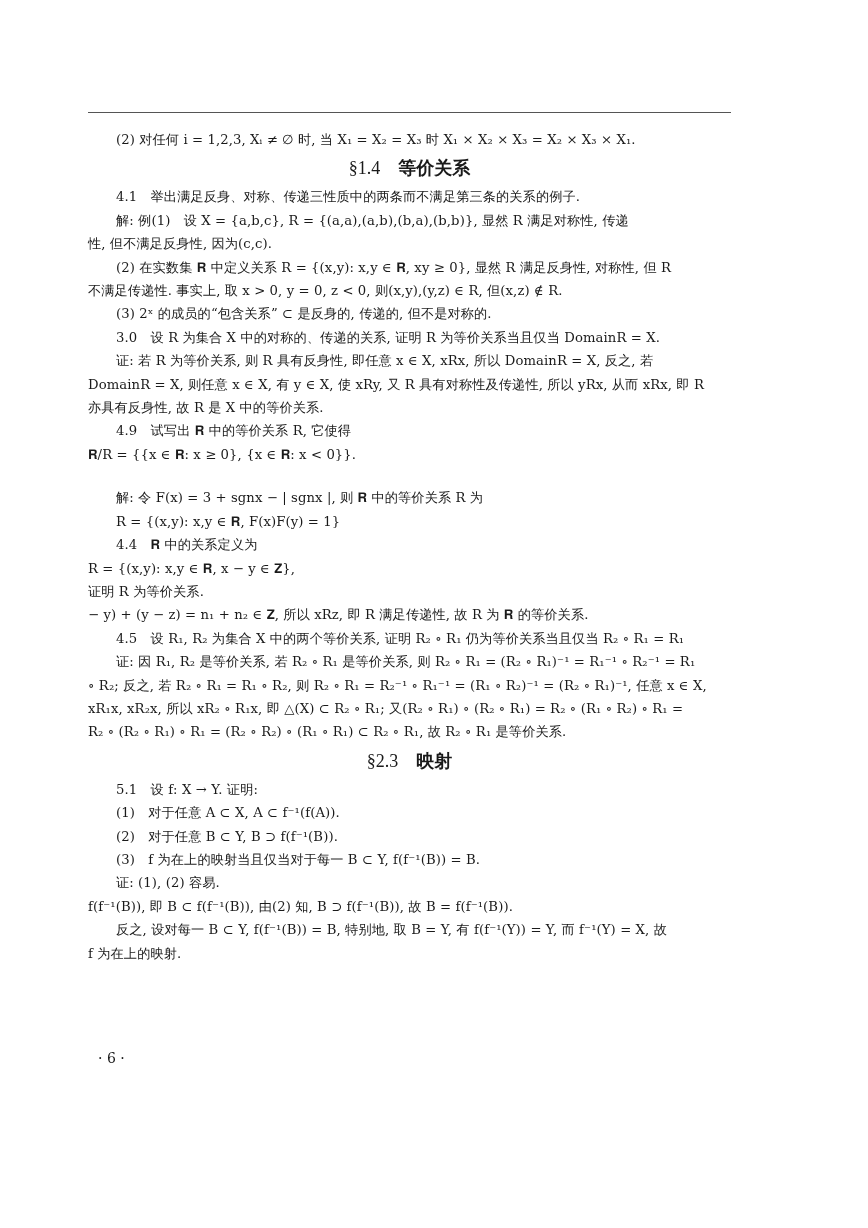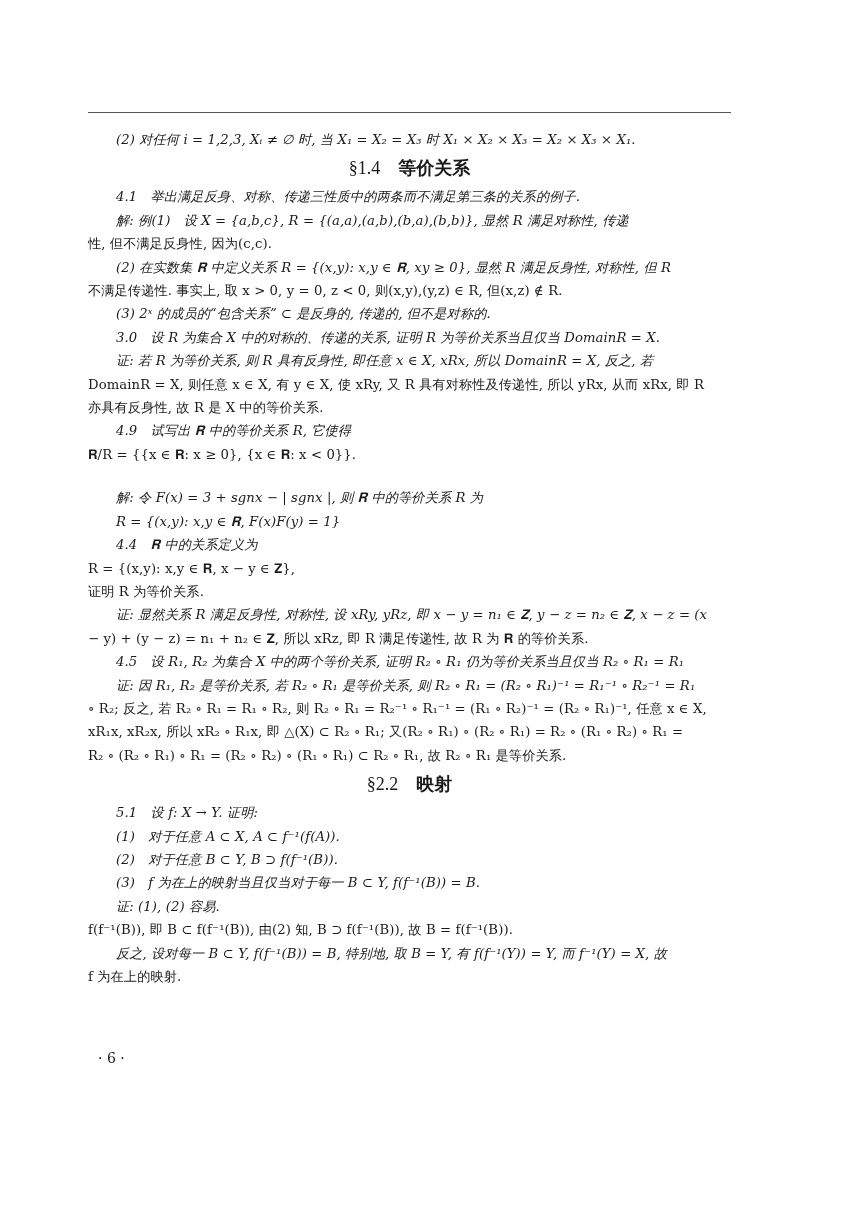--- a/index.html
+++ b/index.html
@@ -1,21 +1,21 @@
 <!DOCTYPE html>
 <html><head>
 <meta charset="utf-8">
 <style>
   html, body { margin: 0; padding: 0; background: #ffffff; }
   body { width: 868px; height: 1228px; position: relative; overflow: hidden;
          font-family: "DejaVu Serif", "Liberation Serif", serif; color: #1a1a1a; }
   .rule { position: absolute; left: 88px; top: 112px; width: 643px; height: 1px; background: #555; }
   .page { position: absolute; left: 88px; top: 128px; width: 643px; }
   .line { font-size: 13.2px; line-height: 23.4px; white-space: nowrap; letter-spacing: 0.1px; }
-  .ind { padding-left: 28px; font-style: italic; }
+  .ind { padding-left: 28px; }
   .center { text-align: left; }
   .sec { font-family: "DejaVu Sans", "Liberation Sans", sans-serif; font-size: 18px; font-weight: bold;
          text-align: center; line-height: 34px; }
   .sec .sym { font-family: "Liberation Serif", serif; font-weight: normal; text-align: right; }
   .gap { height: 20px; }
   .pagenum { position: absolute; left: 98px; top: 1050px; font-size: 14px; }
 </style>
 </head>
 <body>
 
@@ -34,28 +34,27 @@
     <div class="line ">DomainR = X, 则任意 x ∈ X, 有 y ∈ X, 使 xRy, 又 R 具有对称性及传递性, 所以 yRx, 从而 xRx, 即 R</div>
     <div class="line ">亦具有反身性, 故 R 是 X 中的等价关系.</div>
     <div class="line ind">4.9　试写出 𝐑 中的等价关系 R, 它使得</div>
     <div class="line center">𝐑/R = {{x ∈ 𝐑: x ≥ 0}, {x ∈ 𝐑: x &lt; 0}}.</div>
     <div class="gap"></div>
     <div class="line ind">解: 令 F(x) = 3 + sgnx − | sgnx |, 则 𝐑 中的等价关系 R 为</div>
     <div class="line ind">R = {(x,y): x,y ∈ 𝐑, F(x)F(y) = 1}</div>
     <div class="line ind">4.4　𝐑 中的关系定义为</div>
     <div class="line center">R = {(x,y): x,y ∈ 𝐑, x − y ∈ 𝐙},</div>
     <div class="line ">证明 R 为等价关系.</div>
-    <div class="line ind">证: 显然关系 R 满足反身性, 对称性, 设 xRy, yRz, 即 x − y = n₁ ∈ 𝐙, y − z = n₂ ∈ 𝐙, x − z = (x</div>
     <div class="line ">− y) + (y − z) = n₁ + n₂ ∈ 𝐙, 所以 xRz, 即 R 满足传递性, 故 R 为 𝐑 的等价关系.</div>
     <div class="line ind">4.5　设 R₁, R₂ 为集合 X 中的两个等价关系, 证明 R₂ ∘ R₁ 仍为等价关系当且仅当 R₂ ∘ R₁ = R₁</div>
     <div class="line ind">证: 因 R₁, R₂ 是等价关系, 若 R₂ ∘ R₁ 是等价关系, 则 R₂ ∘ R₁ = (R₂ ∘ R₁)⁻¹ = R₁⁻¹ ∘ R₂⁻¹ = R₁</div>
     <div class="line ">∘ R₂; 反之, 若 R₂ ∘ R₁ = R₁ ∘ R₂, 则 R₂ ∘ R₁ = R₂⁻¹ ∘ R₁⁻¹ = (R₁ ∘ R₂)⁻¹ = (R₂ ∘ R₁)⁻¹, 任意 x ∈ X,</div>
     <div class="line ">xR₁x, xR₂x, 所以 xR₂ ∘ R₁x, 即 △(X) ⊂ R₂ ∘ R₁; 又(R₂ ∘ R₁) ∘ (R₂ ∘ R₁) = R₂ ∘ (R₁ ∘ R₂) ∘ R₁ =</div>
     <div class="line ">R₂ ∘ (R₂ ∘ R₁) ∘ R₁ = (R₂ ∘ R₂) ∘ (R₁ ∘ R₁) ⊂ R₂ ∘ R₁, 故 R₂ ∘ R₁ 是等价关系.</div>
-    <div class="sec"><span class="sym">§2.2</span><span> </span><span>映射</span></div>
+    <div class="sec"><span class="sym">§2.3</span><span> </span><span>映射</span></div>
     <div class="line ind">5.1　设 f: X → Y. 证明:</div>
     <div class="line ind">(1)　对于任意 A ⊂ X, A ⊂ f⁻¹(f(A)).</div>
     <div class="line ind">(2)　对于任意 B ⊂ Y, B ⊃ f(f⁻¹(B)).</div>
     <div class="line ind">(3)　f 为在上的映射当且仅当对于每一 B ⊂ Y, f(f⁻¹(B)) = B.</div>
     <div class="line ind">证: (1), (2) 容易.</div>
     <div class="line ">f(f⁻¹(B)), 即 B ⊂ f(f⁻¹(B)), 由(2) 知, B ⊃ f(f⁻¹(B)), 故 B = f(f⁻¹(B)).</div>
     <div class="line ind">反之, 设对每一 B ⊂ Y, f(f⁻¹(B)) = B, 特别地, 取 B = Y, 有 f(f⁻¹(Y)) = Y, 而 f⁻¹(Y) = X, 故</div>
     <div class="line ">f 为在上的映射.</div>
   </div>
 <div class="pagenum">· 6 ·</div>

